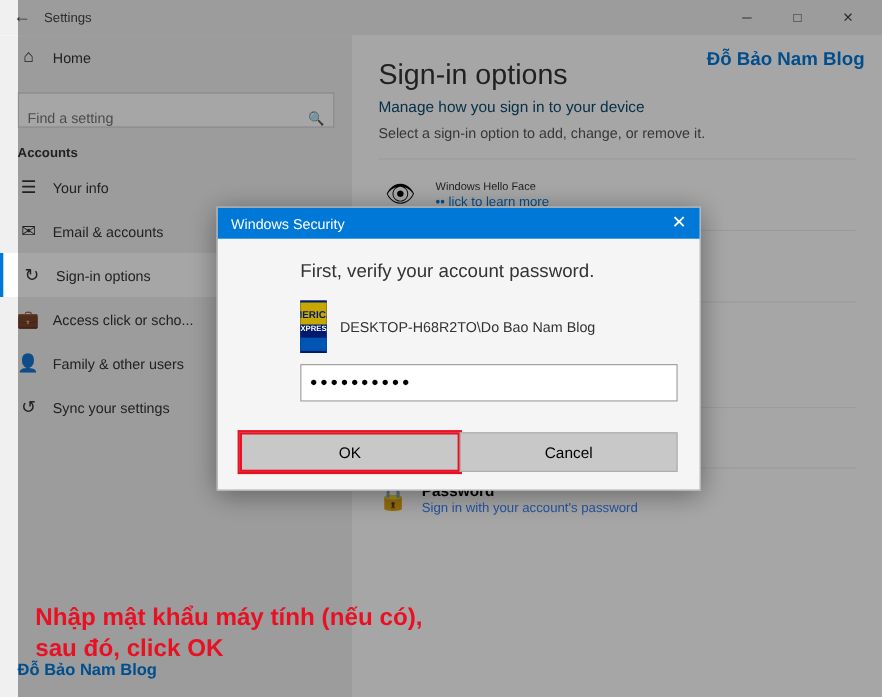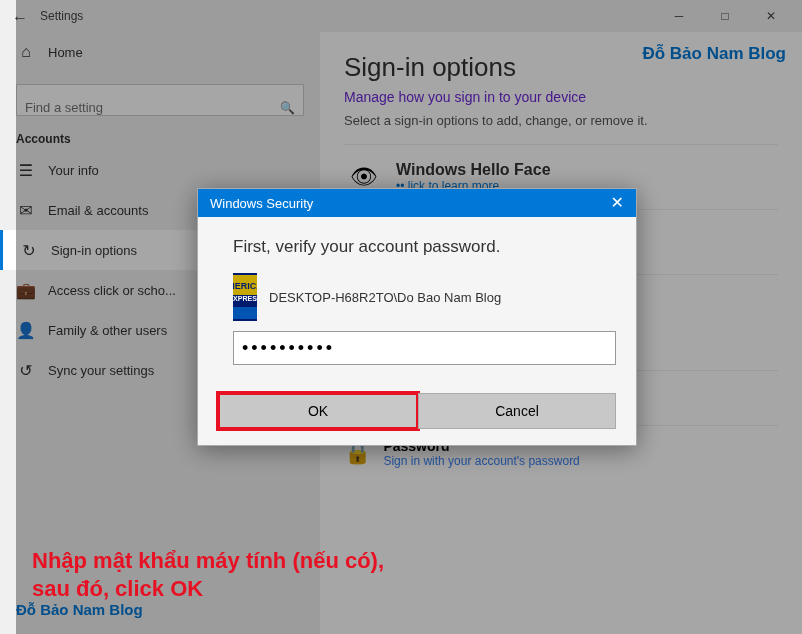--- a/index.html
+++ b/index.html
@@ -130,42 +130,42 @@
     }
 
     .content-title {
       font-size: 26px;
       font-weight: 300;
       color: #333;
       margin-bottom: 6px;
     }
     .content-subtitle {
       font-size: 14px;
-      color: #6d28d9;
+      color: #0c4a6e;
       margin-bottom: 8px;
     }
     .content-desc {
       font-size: 13px;
       color: #555;
       margin-bottom: 16px;
     }
 
     .hello-section {
       display: flex;
       align-items: center;
       padding: 12px 0;
       border-top: 1px solid #eee;
     }
     .hello-icon-wrap {
       width: 40px; height: 40px;
       display: flex; align-items: center; justify-content: center;
       margin-right: 12px;
     }
     .hello-info { flex: 1; }
-    .hello-title { font-size: 16px; font-weight: 700; color: #333; }
+    .hello-title { font-size: 10px; font-weight: 400; color: #333; }
     .hello-link { font-size: 12px; color: #0078d7; cursor: pointer; }
 
     .pin-section { padding: 12px 0; }
     .pin-link { color: #0078d7; font-size: 13px; cursor: pointer; text-align: center; margin: 8px 0; }
     .pin-buttons { display: flex; gap: 8px; margin-top: 8px; }
     .pin-btn {
       padding: 6px 16px;
       font-size: 13px;
       background: #e0e0e0;
       border: 1px solid #ccc;
@@ -214,20 +214,21 @@
     .dialog-close {
       cursor: pointer;
       font-size: 16px;
       color: #fff;
       background: none;
       border: none;
       line-height: 1;
     }
     .dialog-body {
       padding: 20px 20px 16px 35px;
+      margin-left: 40px;
     }
     .dialog-heading {
       font-size: 17px;
       font-weight: 400;
       color: #333;
       margin-bottom: 16px;
     }
     .dialog-user-row {
       display: flex;
       align-items: center;
@@ -365,21 +366,21 @@
       <div style="margin-top: auto; padding: 16px;">
         <span style="color:#0078d7; font-size:15px; font-weight:600;">Đỗ Bảo Nam Blog</span>
       </div>
     </div>
 
     <div class="content">
       <div class="watermark">Đỗ Bảo Nam Blog</div>
 
       <div class="content-title">Sign-in options</div>
       <div class="content-subtitle">Manage how you sign in to your device</div>
-      <div class="content-desc">Select a sign-in options to add, change, or remove it.</div>
+      <div class="content-desc">Select a sign-in option to add, change, or remove it.</div>
 
       <div class="hello-section">
         <div class="hello-icon-wrap">
           <span style="font-size:22px;">👁</span>
         </div>
         <div class="hello-info">
           <div class="hello-title">Windows Hello Face</div>
           <div class="hello-link">•• <span>lick to learn more</span></div>
         </div>
       </div>

